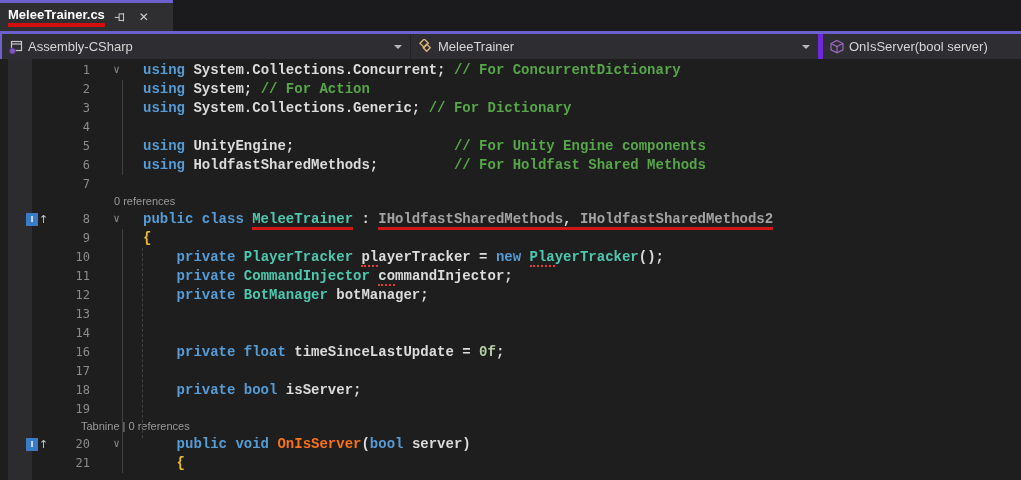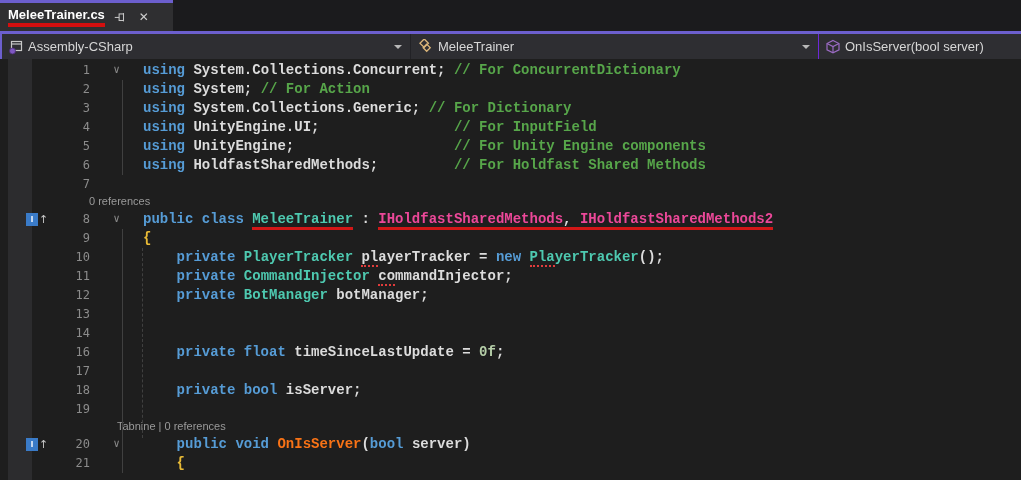--- a/index.html
+++ b/index.html
@@ -15,41 +15,41 @@
   .tab-btn { width:18px; height:18px; display:flex; align-items:center; justify-content:center;
              color:#cfcfcf; font-size:12px; }
   .accent-line { height:3px; background:#6c5fce; }
 
   
   .navbar { height:25px; background:#2e2e32; display:flex; align-items:stretch;
             border-left:2px solid #6c5fce; }
   .nav-section { display:flex; align-items:center; gap:4px; padding:0 6px; position:relative; }
   .nav-s1 { width:408px; }
   .nav-s2 { width:408px; border-left:1px solid #222226; }
-  .nav-s3 { flex:1; border-left:1px solid #6d28d9;text-align:right; }
+  .nav-s3 { flex:1; border-left:5px solid #6d28d9;text-align:right; }
   .nav-label { color:#d6d6d6; font-size:13px; white-space:nowrap; }
   .nav-arrow { position:absolute; right:8px; top:11px; width:0; height:0;
                border-left:4px solid transparent; border-right:4px solid transparent;
                border-top:4px solid #b8b8b8; }
 
   
   .editor { position:relative; height:421px; background:#1e1e1e; overflow:hidden; }
   .glyph-strip { position:absolute; left:8px; top:0; width:24px; height:100%; background:#2c2c2e; }
   .rows { position:absolute; left:0; top:2px; right:0; }
   .row { display:flex; height:19px; align-items:stretch; }
   .cell-glyph { width:50px; display:flex; align-items:center; padding-left:26px; }
   .cell-num { width:40px; text-align:right; color:#8c8c8c;
               font-family:"DejaVu Sans Mono", monospace; font-size:12px; line-height:19px; }
   .cell-chev { width:53px; text-align:center; color:#8a8a8a; font-size:11px; line-height:17px;
                font-family:"DejaVu Sans Mono", monospace; }
   .cell-code { white-space:pre; font-family:Liberation Mono, monospace; font-size:14px;
                font-weight:bold; line-height:19px; }
   .lens { height:16px; color:#9a9a9a; font-size:11px; line-height:15px; }
 
-  .kw{color:#569CD6} .ty{color:#4EC9B0} .itf{color:#ec4899} .pl{color:#DCDCDC}
+  .kw{color:#569CD6} .ty{color:#4EC9B0} .itf{color:#a3a3a3} .pl{color:#DCDCDC}
   .cm{color:#57A64A} .nm{color:#B5CEA8} .br{color:#E8BA36} .mt{color:#f97316}
   .u { border-bottom:3px solid #d21717; }
   .s { border-bottom:2px dotted #e03c3c; }
 
   .guide { position:absolute; width:0; border-left:1px solid #404040; }
   .guide.dashed { border-left-style:dashed; }
 
   .mgbox { display:inline-block; width:12px; height:13px; background:#3a7bc8; color:#fff;
            font-size:9px; font-weight:bold; text-align:center; line-height:13px;
            font-style:normal; font-family:"Liberation Sans", sans-serif; }
@@ -126,41 +126,40 @@
       <div class="row">
         <div class="cell-glyph"></div>
         <div class="cell-num">3</div>
         <div class="cell-chev"></div>
         <div class="cell-code"><span class="kw">using </span><span class="pl">System.Collections.Generic; </span><span class="cm">// For Dictionary</span></div>
       </div>
       <div class="row">
         <div class="cell-glyph"></div>
         <div class="cell-num">4</div>
         <div class="cell-chev"></div>
-        <div class="cell-code"><span class="kw">using </span><span class="pl">UnityEngine.UI;                </span><span class="cm">// For InputField</span></div>
       </div>
       <div class="row">
         <div class="cell-glyph"></div>
         <div class="cell-num">5</div>
         <div class="cell-chev"></div>
         <div class="cell-code"><span class="kw">using </span><span class="pl">UnityEngine;                   </span><span class="cm">// For Unity Engine components</span></div>
       </div>
       <div class="row">
         <div class="cell-glyph"></div>
         <div class="cell-num">6</div>
         <div class="cell-chev"></div>
         <div class="cell-code"><span class="kw">using </span><span class="pl">HoldfastSharedMethods;         </span><span class="cm">// For Holdfast Shared Methods</span></div>
       </div>
       <div class="row">
         <div class="cell-glyph"></div>
         <div class="cell-num">7</div>
         <div class="cell-chev"></div>
         <div class="cell-code"></div>
       </div>
-      <div class="lens" style="padding-left: 89px;">0 references</div>
+      <div class="lens" style="padding-left: 114px;">0 references</div>
       <div class="row">
         <div class="cell-glyph">
           <i class="mgbox">I</i>
           <i class="mgarrow">↑</i>
         </div>
         <div class="cell-num">8</div>
         <div class="cell-chev">∨</div>
         <div class="cell-code"><span class="kw">public class </span><span class="ty u">MeleeTrainer</span><span class="pl"> : </span><span class="itf u">IHoldfastSharedMethods</span><span class="pl u">, </span><span class="itf u">IHoldfastSharedMethods2</span></div>
       </div>
       <div class="row">
@@ -215,21 +214,21 @@
         <div class="cell-num">18</div>
         <div class="cell-chev"></div>
         <div class="cell-code"><span class="pl">    </span><span class="kw">private bool </span><span class="pl">isServer;</span></div>
       </div>
       <div class="row">
         <div class="cell-glyph"></div>
         <div class="cell-num">19</div>
         <div class="cell-chev"></div>
         <div class="cell-code"></div>
       </div>
-      <div class="lens" style="padding-left: 117px;">Tabnine | 0 references</div>
+      <div class="lens" style="padding-left: 81px;">Tabnine | 0 references</div>
       <div class="row">
         <div class="cell-glyph">
           <i class="mgbox">I</i>
           <i class="mgarrow">↑</i>
         </div>
         <div class="cell-num">20</div>
         <div class="cell-chev">∨</div>
         <div class="cell-code"><span class="pl">    </span><span class="kw">public void </span><span class="mt">OnIsServer</span><span class="pl">(</span><span class="kw">bool </span><span class="pl">server)</span></div>
       </div>
       <div class="row">

